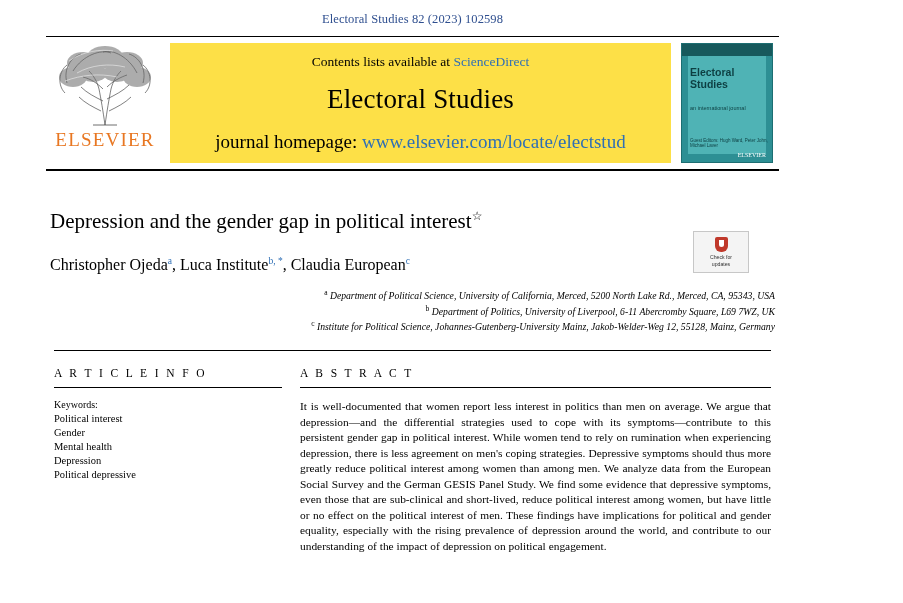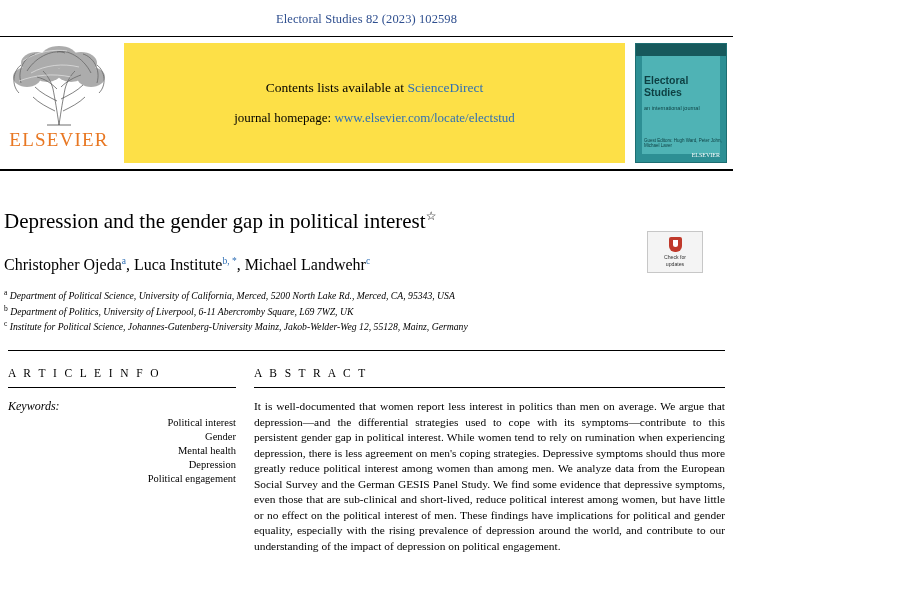--- a/index.html
+++ b/index.html
@@ -12,20 +12,21 @@
     background: #ffffff;
     font-family: "Liberation Serif", serif;
     color: #000000;
     overflow: hidden;
   }
   .page {
     position: relative;
     width: 733px;
     height: 603px;
     box-sizing: border-box;
+    margin-left: 46px;
   }
 
   
   .running-head {
     text-align: center;
     font-family: "Liberation Serif", serif;
     font-size: 12.5px;
     color: #2f4f8f;
     padding-top: 12px;
     letter-spacing: 0.1px;
@@ -84,21 +85,21 @@
     color: #2f6fb5;
     text-decoration: none;
   }
   .journal-title {
     font-size: 27px;
     font-family: "Liberation Serif", serif;
     letter-spacing: 0.2px;
     margin-bottom: 16px;
   }
   .homepage-line {
-    font-size: 13px;
+    font-size: 19px;
   }
   .cover {
     flex: 0 0 92px;
     width: 92px;
     margin: 6px 6px 6px 10px;
     background: #2d8f94;
     border: 1px solid #1d6e72;
     position: relative;
     box-sizing: border-box;
     overflow: hidden;
@@ -113,21 +114,21 @@
   }
   .cover-strip {
     position: absolute;
     left: 0; right: 0; top: 0;
     height: 12px;
     background: #17595c;
   }
   .cover-title {
     position: absolute;
     left: 8px;
-    top: 30px;
+    top: 22px;
     font-family: "Liberation Sans", sans-serif;
     font-size: 10.5px;
     font-weight: bold;
     color: #0d3f42;
     line-height: 1.15;
   }
   .cover-sub {
     position: absolute;
     left: 8px;
     top: 61px;
@@ -174,20 +175,21 @@
   .authors sup {
     font-size: 9.5px;
     color: #2f6fb5;
     vertical-align: super;
   }
   .affils {
     margin-top: 14px;
     font-size: 9.7px;
     font-style: italic;
     line-height: 1.45;
+    text-align: right;
   }
   .affils sup {
     font-style: normal;
     font-size: 7.5px;
     vertical-align: super;
   }
 
   
   .crossmark {
     position: absolute;
@@ -254,28 +256,26 @@
     font-size: 11.5px;
     letter-spacing: 2.4px;
     font-family: "Liberation Serif", serif;
   }
   .rule-thin {
     border-top: 1px solid #000;
     margin-top: 8px;
     margin-bottom: 11px;
   }
   .kw-title {
-    font-size: 12px;
-    font-style: italic;
+    font-size: 10px;
     margin-bottom: 2px;
   }
   .kw-list {
     font-size: 10.5px;
     line-height: 1.33;
-    text-align: right;
   }
   .abstract-body {
     font-size: 11.4px;
     line-height: 1.36;
     text-align: justify;
     hyphens: auto;
   }
 </style>
 </head>
 <body>
@@ -324,20 +324,21 @@
         </svg>
       </div>
       <div class="elsevier-wordmark">ELSEVIER</div>
     </div>
 
     <div class="journal-band">
       <div class="contents-line">
         <span>Contents lists available at</span>
         <a href="#">ScienceDirect</a>
       </div>
+      <div class="journal-title">Electoral Studies</div>
       <div class="homepage-line">
         <span>journal homepage:</span>
         <a href="#">www.elsevier.com/locate/electstud</a>
       </div>
     </div>
 
     <div class="cover">
       <div class="cover-inner"></div>
       <div class="cover-strip"></div>
       <div class="cover-title">Electoral<br>Studies</div>
@@ -358,21 +359,21 @@
       </div>
     </div>
 
     <h1 class="paper-title">
       <span>Depression and the gender gap in political interest</span><span class="star">☆</span>
     </h1>
 
     <div class="authors">
       <span>Christopher Ojeda</span><sup>a</sup>,
       <span>Luca Institute</span><sup>b, *</sup>,
-      <span>Michael Landwehr</span><sup>c</sup>
+      <span>Claudia European</span><sup>c</sup>
     </div>
 
     <div class="affils">
       <div><sup>a</sup> <span>Department of Political Science, University of California, Merced, 5200 North Lake Rd., Merced, CA, 95343, USA</span></div>
       <div><sup>b</sup> <span>Department of Politics, University of Liverpool, 6-11 Abercromby Square, L69 7WZ, UK</span></div>
       <div><sup>c</sup> <span>Institute for Political Science, Johannes-Gutenberg-University Mainz, Jakob-Welder-Weg 12, 55128, Mainz, Germany</span></div>
     </div>
 
   </div>
 
@@ -382,21 +383,21 @@
 
     <div class="col-left">
       <div class="sec-head">A R T I C L E   I N F O</div>
       <div class="rule-thin"></div>
       <div class="kw-title">Keywords:</div>
       <div class="kw-list">
         <div>Political interest</div>
         <div>Gender</div>
         <div>Mental health</div>
         <div>Depression</div>
-        <div>Political engagement</div>
+        <div>Political depressive</div>
       </div>
     </div>
 
     <div class="col-right">
       <div class="sec-head">A B S T R A C T</div>
       <div class="rule-thin"></div>
       <div class="abstract-body">It is well-documented that women report less interest in politics than men on average. We argue that depression—and the differential strategies used to cope with its symptoms—contribute to this persistent gender gap in political interest. While women tend to rely on rumination when experiencing depression, there is less agreement on men's coping strategies. Depressive symptoms should thus more greatly reduce political interest among women than among men. We analyze data from the European Social Survey and the German GESIS Panel Study. We find some evidence that depressive symptoms, even those that are sub-clinical and short-lived, reduce political interest among women, but have little or no effect on the political interest of men. These findings have implications for political and gender equality, especially with the rising prevalence of depression around the world, and contribute to our understanding of the impact of depression on political engagement.</div>
     </div>
 
   </div>

